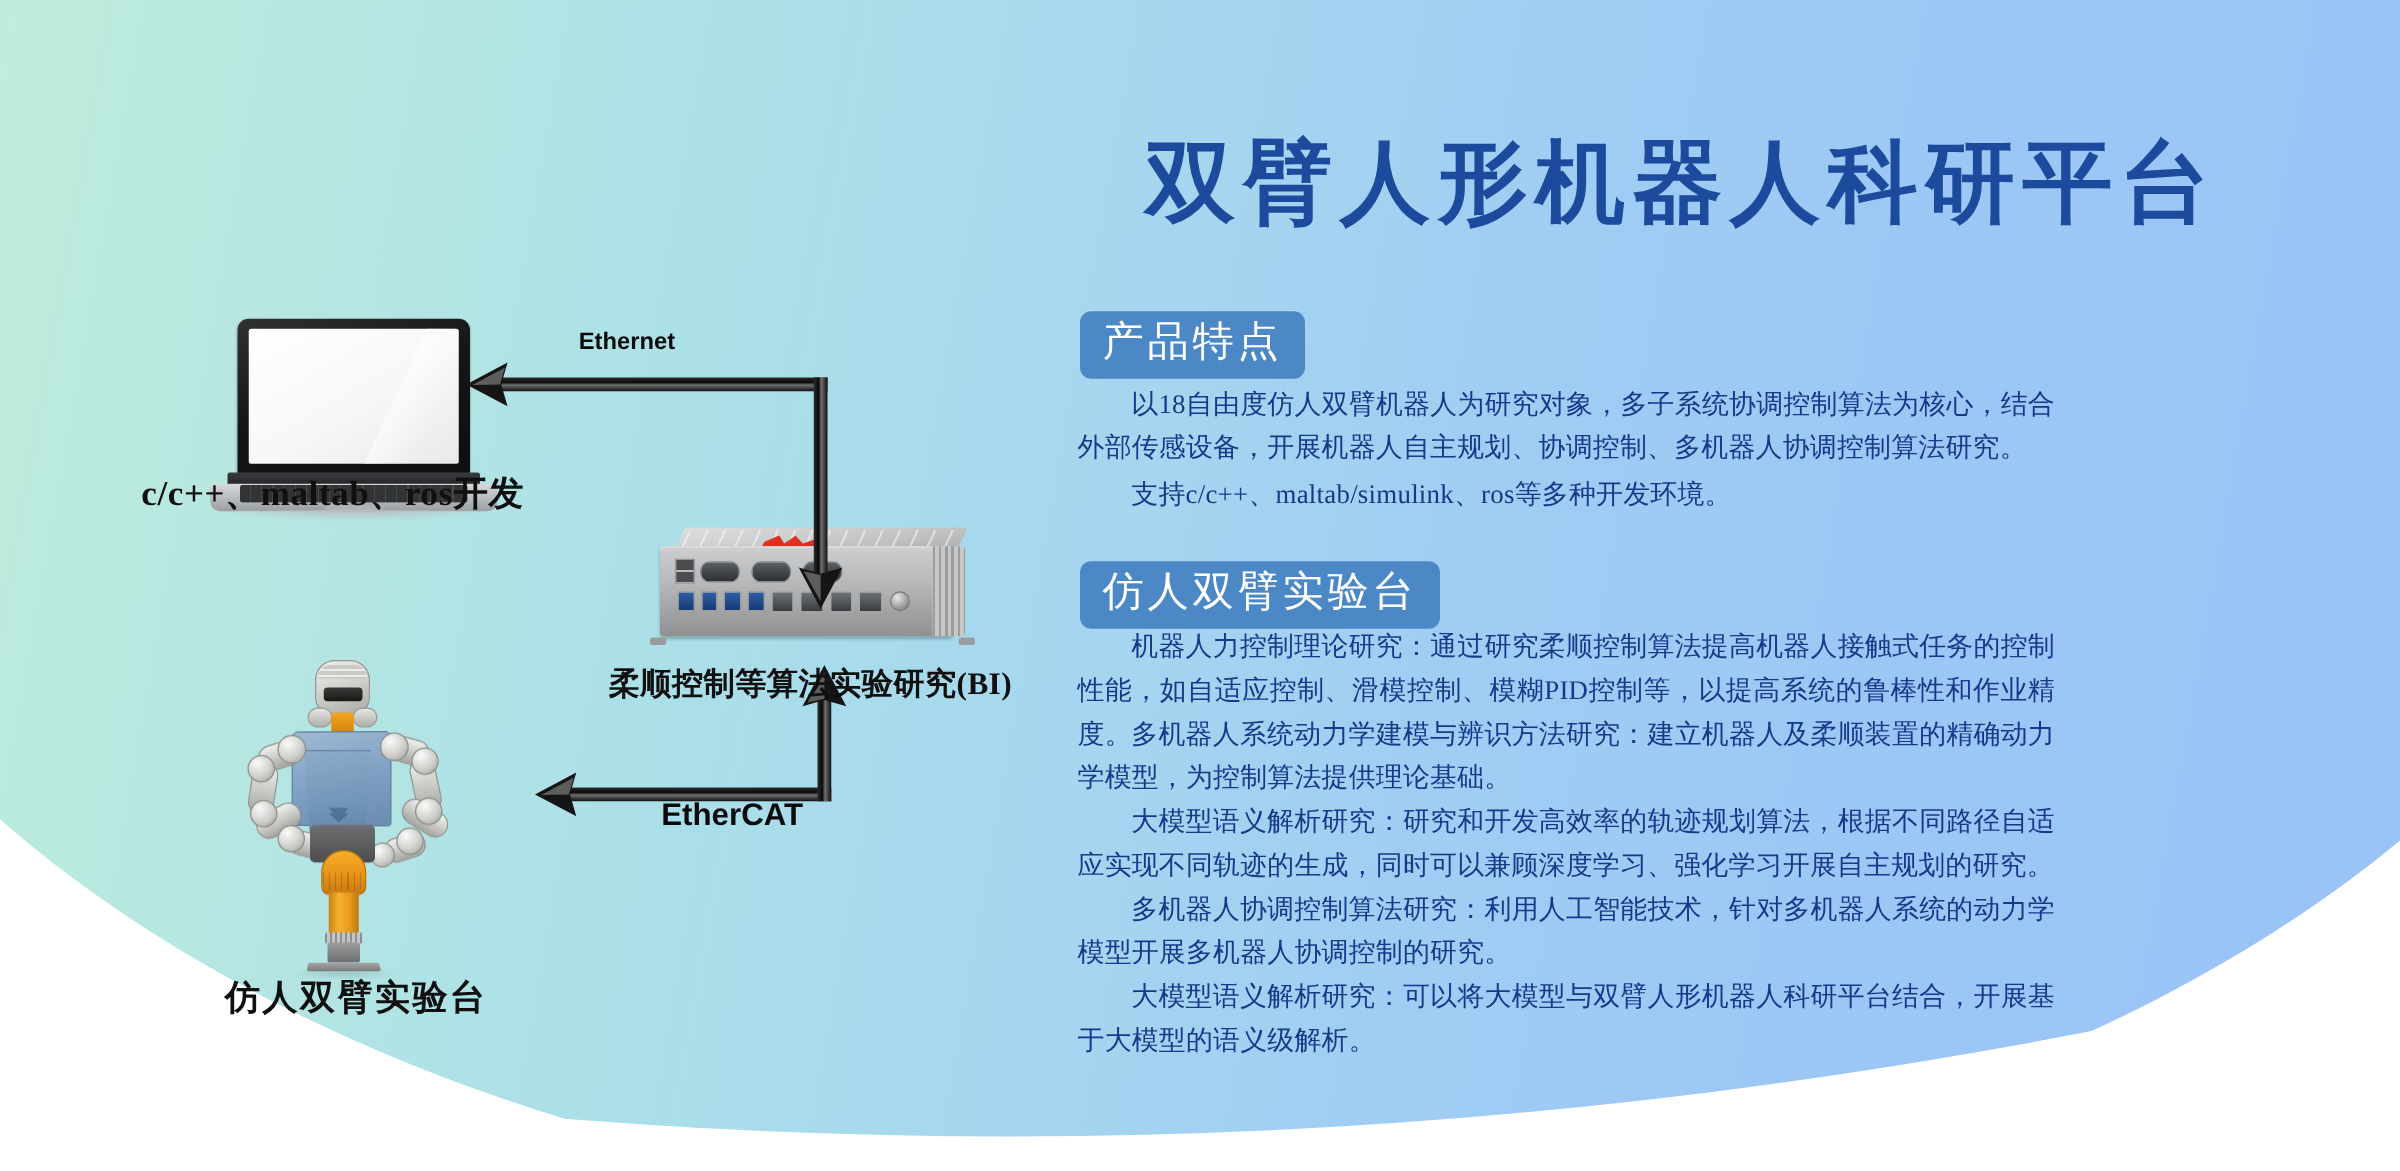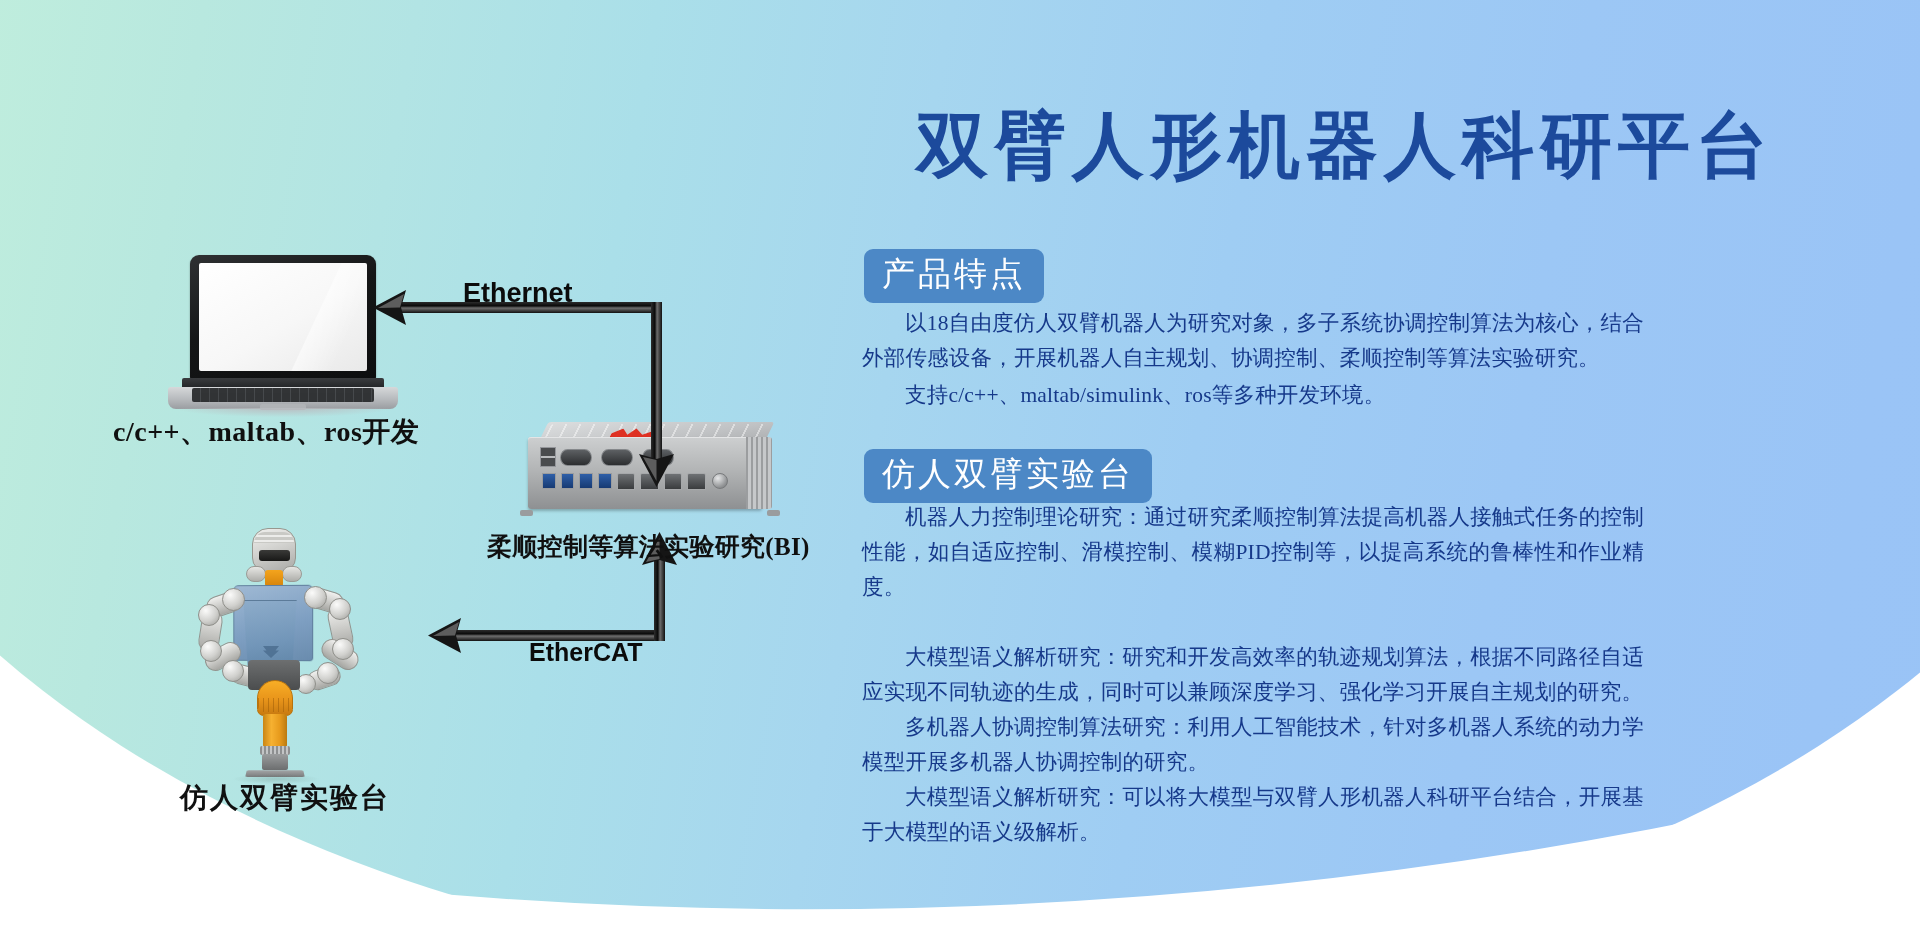--- a/index.html
+++ b/index.html
@@ -27,29 +27,29 @@
         #9cc7f5 72%, #9ac4f6 85%, #99c3f6 100%);
   }
 
   
   #diagram { position:absolute; left:0; top:0; width:830px; height:937px; }
 
   .dev-label {
     position:absolute; font-family:"Liberation Serif", serif;
     color:#101010; font-weight:700; white-space:nowrap;
   }
-  #label-laptop   { left:113px;  top:413px;  font-size:28px; letter-spacing:0.5px; }
+  #label-laptop   { left:113px;  top:376px;  font-size:28px; letter-spacing:0.5px; }
   #label-ctrl     { left:487px;  top:530px;  font-size:25px; letter-spacing:0.3px; }
   #label-robot    { left:180px;  top:779px;  font-size:28px; letter-spacing:2px; }
 
   .link-label {
     position:absolute; font-family:"Liberation Sans", sans-serif;
     font-weight:700; color:#0b0b0b; white-space:nowrap;
   }
-  #label-ethernet { left:463px; top:278px; font-size:27px; }
+  #label-ethernet { left:463px; top:263px; font-size:19px; }
   #label-ethercat { left:529px; top:638px; font-size:25px; }
 
   .device { position:absolute; }
 
   
   #laptop { left:168px; top:255px; width:230px; height:160px; }
   #laptop .screen-shell {
     position:absolute; left:22px; top:0; width:186px; height:125px;
     background:linear-gradient(160deg,#2f3133 0%,#151617 45%,#0d0e0f 100%);
     border-radius:9px 9px 3px 3px;
@@ -464,26 +464,27 @@
     <div class="link-label" id="label-ethernet">Ethernet</div>
     <div class="link-label" id="label-ethercat">EtherCAT</div>
   </div>
 
   <div id="content">
 
     <h1 id="main-title">双臂人形机器人科研平台</h1>
 
     <div class="section-badge" id="badge-features">产品特点</div>
 
-    <p class="para" id="p-feat-1">以18自由度仿人双臂机器人为研究对象，多子系统协调控制算法为核心，结合外部传感设备，开展机器人自主规划、协调控制、柔顺控制等算法实验研究。</p>
+    <p class="para" id="p-feat-1">以18自由度仿人双臂机器人为研究对象，多子系统协调控制算法为核心，结合外部传感设备，开展机器人自主规划、协调控制、多机器人协调控制算法研究。</p>
     <p class="para" id="p-feat-2">支持c/c++、maltab/simulink、ros等多种开发环境。</p>
 
     <div class="section-badge" id="badge-research">仿人双臂实验台</div>
 
     <p class="para" id="p-res-1">机器人力控制理论研究：通过研究柔顺控制算法提高机器人接触式任务的控制性能，如自适应控制、滑模控制、模糊PID控制等，以提高系统的鲁棒性和作业精度。</p>
+    <p class="para" id="p-res-2">多机器人系统动力学建模与辨识方法研究：建立机器人及柔顺装置的精确动力学模型，为控制算法提供理论基础。</p>
     <p class="para" id="p-res-3">大模型语义解析研究：研究和开发高效率的轨迹规划算法，根据不同路径自适应实现不同轨迹的生成，同时可以兼顾深度学习、强化学习开展自主规划的研究。</p>
     <p class="para" id="p-res-4">多机器人协调控制算法研究：利用人工智能技术，针对多机器人系统的动力学模型开展多机器人协调控制的研究。</p>
     <p class="para" id="p-res-5">大模型语义解析研究：可以将大模型与双臂人形机器人科研平台结合，开展基于大模型的语义级解析。</p>
   </div>
 
   <svg id="curve-overlay" viewBox="0 0 1920 937" preserveAspectRatio="none">
     <path d="M0,836 Q960,1010 1920,770 L1920,937 L0,937 Z" fill="#ffffff"></path>
   </svg>
 
 </div>

